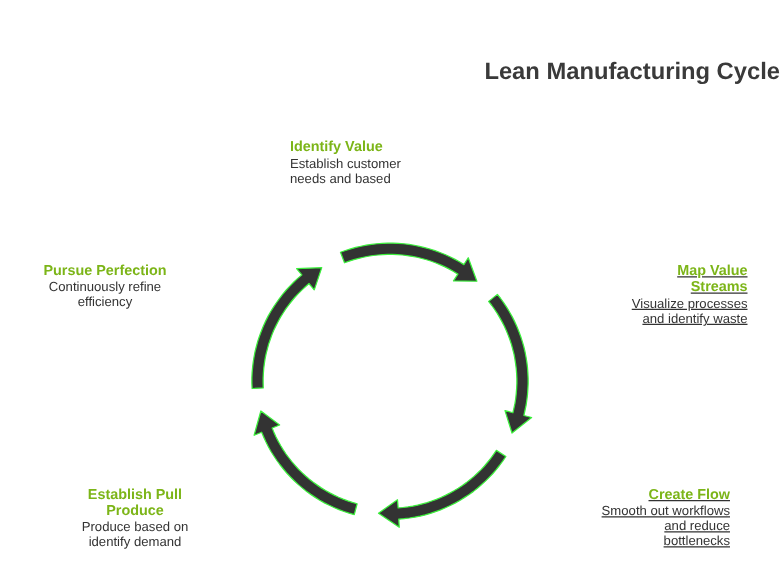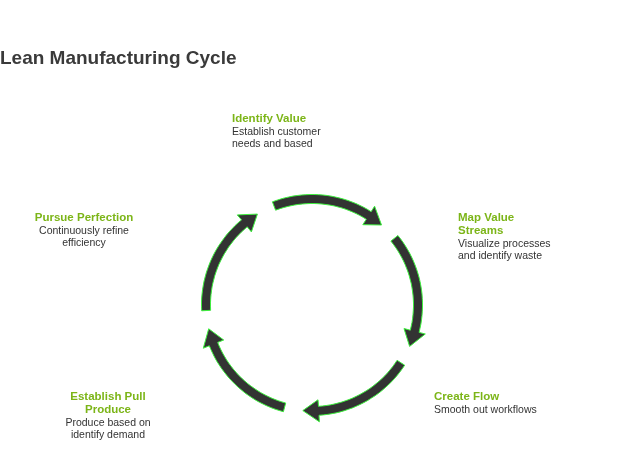--- a/index.html
+++ b/index.html
@@ -1,23 +1,23 @@
 <!DOCTYPE html>
 <html><head>
   <meta charset="utf-8">
   <style>
     html, body { margin: 0; padding: 0; background: #ffffff; }
     body { width: 624px; height: 466px; position: relative; overflow: hidden; font-family: "Liberation Sans", sans-serif; }
-    .title { position: absolute; left: 0; width: 624px; top: 47px; text-align: left; font-size: 19px; font-weight: bold; color: #3a3a3a; }
+    .title { position: absolute; left: 0; width: 624px; top: 47px; text-align: right; font-size: 19px; font-weight: bold; color: #3a3a3a; }
     .node { position: absolute; font-size: 10.5px; line-height: 12px; color: #333333; }
     .node .h { font-weight: bold; font-size: 11.5px; line-height: 13px; color: #7cb518; }
     .node .d { color: #333333; }
     .center { text-align: left; }
     .right { text-align: center; }
-    .left { text-align: left; }
+    .left { text-align: right; text-decoration: underline; }
     svg.cycle { position: absolute; left: 0; top: 0; }
   </style>
 </head>
 <body>
 
 <div class="title">Lean Manufacturing Cycle</div>
 
 <svg class="cycle" width="624" height="466">
     <polygon points="272.4,201.8 276.4,200.4 280.5,199.1 284.6,197.9 288.8,197.0 293.0,196.1 297.3,195.5 301.5,195.0 305.8,194.7 310.1,194.5 314.4,194.5 318.7,194.7 322.9,195.0 327.2,195.5 331.4,196.2 335.6,197.1 339.8,198.1 343.9,199.2 348.0,200.5 352.0,202.0 356.0,203.6 359.9,205.4 363.7,207.3 367.5,209.4 371.1,211.7 374.6,206.2 381.5,225.0 362.8,224.7 366.3,219.3 362.9,217.2 359.5,215.3 356.0,213.5 352.4,211.9 348.8,210.4 345.1,209.0 341.3,207.8 337.5,206.8 333.7,205.8 329.8,205.1 325.9,204.5 322.0,204.0 318.1,203.7 314.2,203.5 310.2,203.5 306.3,203.7 302.4,204.0 298.5,204.4 294.6,205.0 290.7,205.8 286.9,206.7 283.1,207.7 279.3,208.9 275.6,210.2" fill="#333333" stroke="#3cf03c" stroke-width="1" stroke-linejoin="round"></polygon>
     <polygon points="397.9,235.5 400.5,238.8 403.0,242.3 405.4,245.9 407.6,249.6 409.7,253.3 411.6,257.1 413.4,261.0 415.0,265.0 416.5,269.0 417.8,273.1 419.0,277.2 420.0,281.4 420.8,285.6 421.5,289.9 422.0,294.1 422.3,298.4 422.5,302.7 422.5,307.0 422.3,311.2 422.0,315.5 421.5,319.8 420.9,324.0 420.0,328.2 419.1,332.4 425.3,334.0 409.6,346.4 404.0,328.5 410.3,330.2 411.2,326.3 412.0,322.5 412.6,318.6 413.0,314.7 413.3,310.7 413.5,306.8 413.5,302.9 413.3,298.9 413.0,295.0 412.5,291.1 411.9,287.2 411.2,283.3 410.2,279.5 409.2,275.7 408.0,272.0 406.6,268.3 405.1,264.6 403.5,261.0 401.7,257.5 399.8,254.1 397.8,250.7 395.6,247.4 393.3,244.2 390.9,241.1" fill="#333333" stroke="#3cf03c" stroke-width="1" stroke-linejoin="round"></polygon>
@@ -35,20 +35,22 @@
 <div class="node left" style="left:458px; top:211px; width:140px;">
   <div class="h">Map Value</div>
   <div class="h">Streams</div>
   <div class="d">Visualize processes</div>
   <div class="d">and identify waste</div>
 </div>
 
 <div class="node left" style="left:434px; top:390px; width:150px;">
   <div class="h">Create Flow</div>
   <div class="d">Smooth out workflows</div>
+  <div class="d">and reduce</div>
+  <div class="d">bottlenecks</div>
 </div>
 
 <div class="node right" style="left:38px; top:390px; width:140px;">
   <div class="h">Establish Pull</div>
   <div class="h">Produce</div>
   <div class="d">Produce based on</div>
   <div class="d">identify demand</div>
 </div>
 
 <div class="node right" style="left:14px; top:211px; width:140px;">

